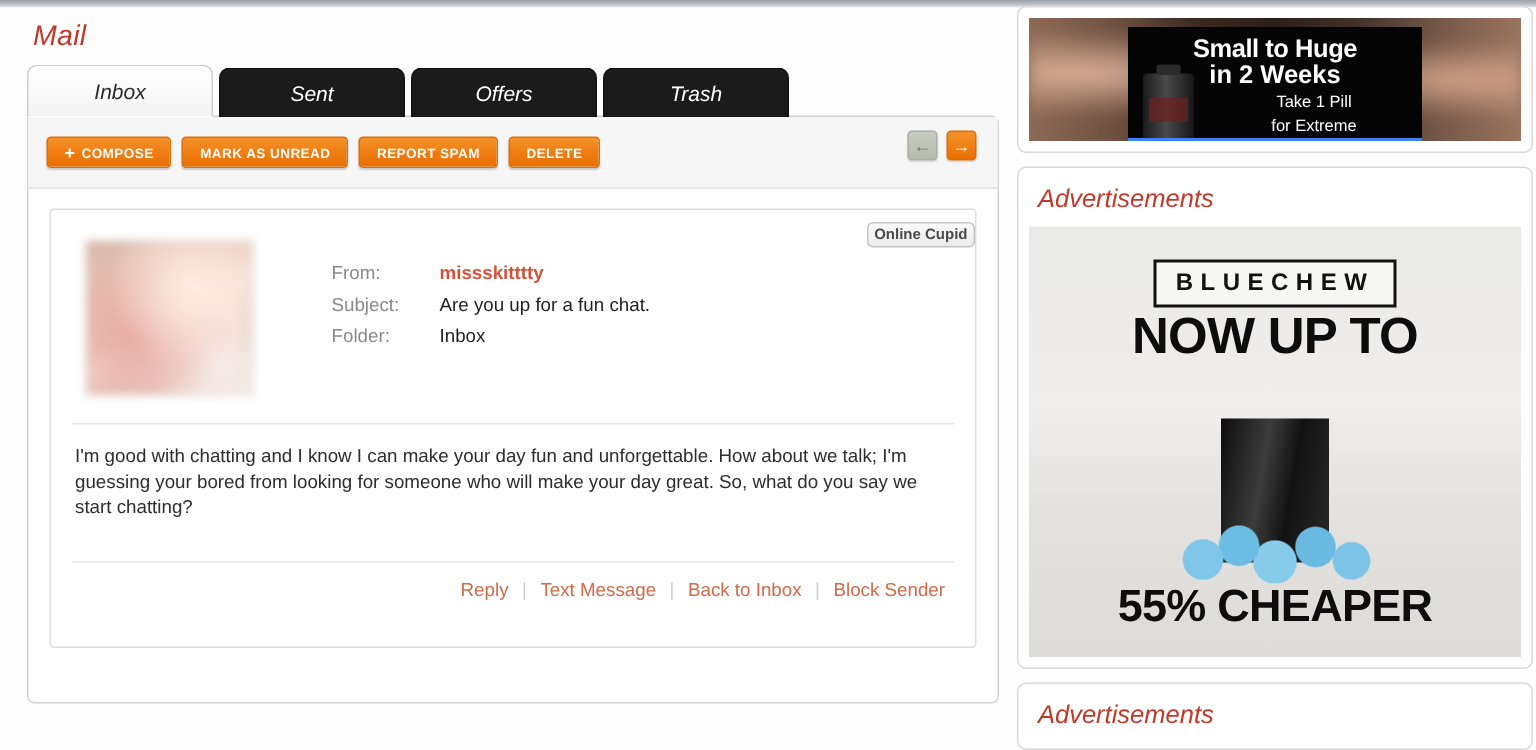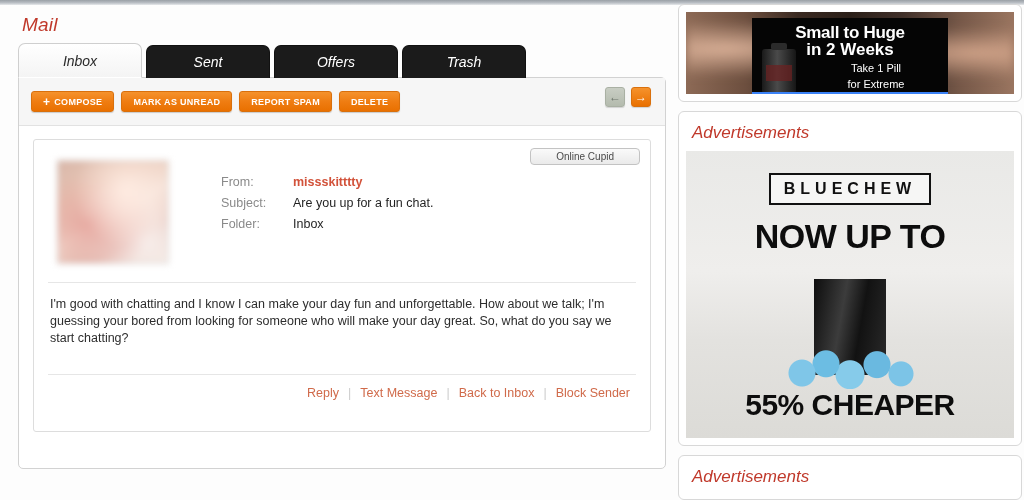--- a/index.html
+++ b/index.html
@@ -131,28 +131,28 @@
     position: relative;
     margin: 13px 14px;
     border: 1px solid #dddddd;
     border-radius: 3px;
     background: #ffffff;
     height: 293px;
     padding: 10px 12px;
   }
   .badge {
     position: absolute;
-    right: 10px; top: 8px;
+    right: 0; top: 8px;
     font-size: 10px;
-    font-weight: normal;
+    font-weight: bold;
     color: #4a4a4a;
     background: linear-gradient(to bottom,#fafafa,#eaeaea);
     border: 1px solid #c3c3c3;
     border-radius: 4px;
-    padding: 2px 25px;
+    padding: 2px 4px;
   }
   .msg-head { display: flex; padding-top: 4px; }
   .avatar {
     width: 112px; height: 104px;
     border: 1px solid #d5d5d5;
     background:
       radial-gradient(ellipse at 62% 30%, rgba(255,236,226,.95) 0%, rgba(255,236,226,0) 55%),
       radial-gradient(ellipse at 28% 62%, rgba(226,150,142,.75) 0%, rgba(226,150,142,0) 58%),
       radial-gradient(ellipse at 78% 78%, rgba(250,244,242,.9) 0%, rgba(250,244,242,0) 60%),
       linear-gradient(150deg, #d9b6a8 0%, #e8c8b8 28%, #f3ded3 52%, #e2b9ae 74%, #efe2da 100%);
@@ -291,21 +291,20 @@
     font-size: 16px;
     font-weight: bold;
     letter-spacing: 5px;
     color: #111;
     background: rgba(255,255,255,.55);
   }
   .bc-now {
     font-size: 34px;
     font-weight: bold;
     color: #0d0d0d;
-    margin-top: 12px;
     letter-spacing: -.5px;
   }
   .bc-pack {
     position: absolute;
     left: 50%; transform: translateX(-50%);
     top: 128px;
     width: 72px; height: 96px;
     background: linear-gradient(100deg,#0d0d0d 0%, #3c3c3c 38%, #121212 62%, #2a2a2a 100%);
   }
   .bc-pills {

